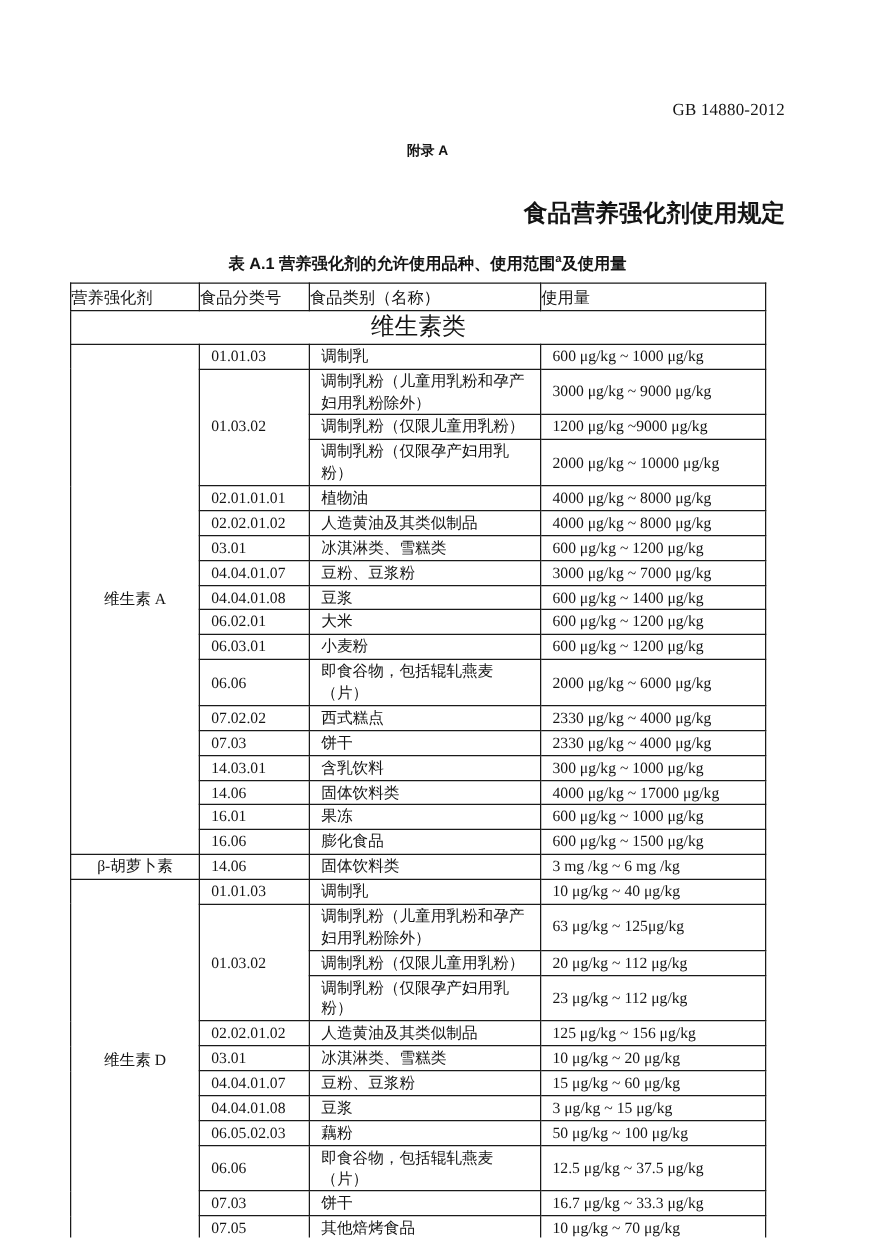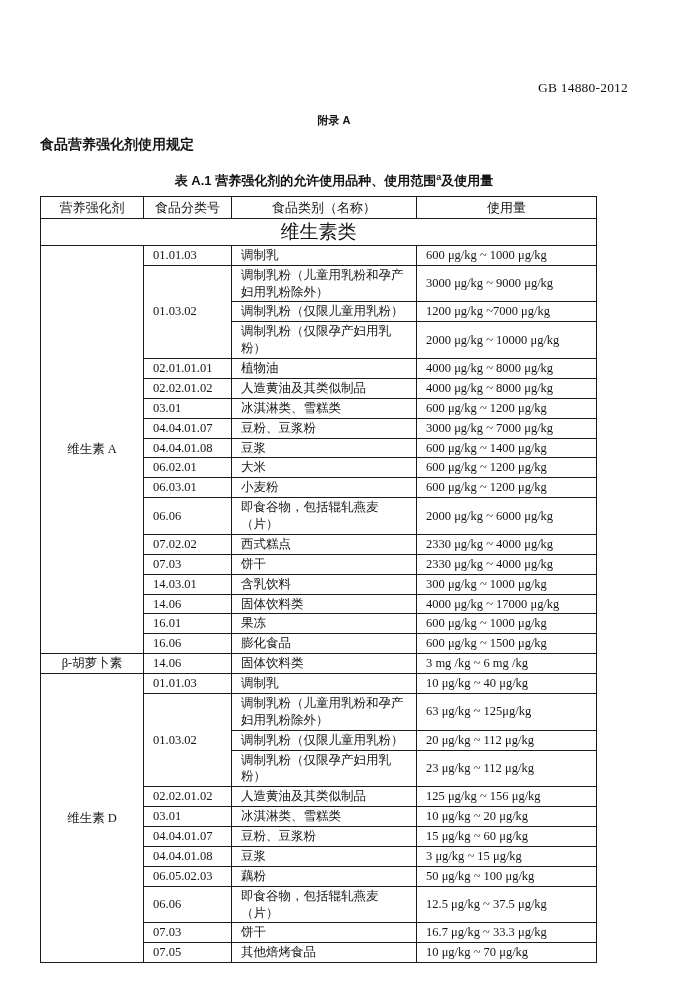--- a/index.html
+++ b/index.html
@@ -8,42 +8,42 @@
     width: 700px;
     height: 990px;
     font-family: "Liberation Serif", "DejaVu Serif", serif;
     color: #141414;
     overflow: hidden;
   }
   .page {
     width: 700px;
     height: 990px;
     background: #ffffff;
-    padding: 80px 72px 0 40px;
+    padding: 80px 72px 0 56px;
     position: relative;
   }
   .std-number {
     text-align: right;
     font-size: 13.5px;
     letter-spacing: 0.2px;
     line-height: 1.2;
   }
   .appendix-label {
     text-align: center;
     font-family: "Liberation Sans", "DejaVu Sans", sans-serif;
     font-weight: bold;
     font-size: 11px;
     margin-top: 17px;
   }
   .doc-title {
-    text-align: left;
+    text-align: right;
     font-family: "Liberation Sans", "DejaVu Sans", sans-serif;
     font-weight: bold;
-    font-size: 14px;
-    margin-top: 8px;
+    font-size: 19px;
+    margin-top: 30px;
   }
   .intro {
     font-size: 13.5px;
     margin-top: 21px;
     padding-left: 9px;
     line-height: 1.25;
   }
   .tbl-caption {
     text-align: center;
     font-family: "Liberation Sans", "DejaVu Sans", sans-serif;
@@ -66,21 +66,21 @@
     font-size: 12.5px;
   }
   table.doc-table th,
   table.doc-table td {
     border: 1px solid #1a1a1a;
     vertical-align: middle;
     line-height: 1.35;
   }
   table.doc-table th {
     font-weight: normal;
-    text-align: center;
+    text-align: left;
     height: 22px;
     font-size: 13px;
   }
   td.section-cell {
     text-align: center;
     height: 20px;
     font-size: 19px;
   }
   td.nutrient-cell {
     text-align: center;
@@ -139,21 +139,21 @@
           <td class="name-cell">调制乳</td>
           <td class="amount-cell">600 μg/kg ~ 1000 μg/kg</td>
         </tr>
         <tr>
           <td class="code-cell" rowspan="3">01.03.02</td>
           <td class="name-cell">调制乳粉（儿童用乳粉和孕产妇用乳粉除外）</td>
           <td class="amount-cell">3000 μg/kg ~ 9000 μg/kg</td>
         </tr>
         <tr>
           <td class="name-cell">调制乳粉（仅限儿童用乳粉）</td>
-          <td class="amount-cell">1200 μg/kg ~7000 μg/kg</td>
+          <td class="amount-cell">1200 μg/kg ~9000 μg/kg</td>
         </tr>
         <tr>
           <td class="name-cell">调制乳粉（仅限孕产妇用乳粉）</td>
           <td class="amount-cell">2000 μg/kg ~ 10000 μg/kg</td>
         </tr>
         <tr>
           <td class="code-cell">02.01.01.01</td>
           <td class="name-cell">植物油</td>
           <td class="amount-cell">4000 μg/kg ~ 8000 μg/kg</td>
         </tr>

